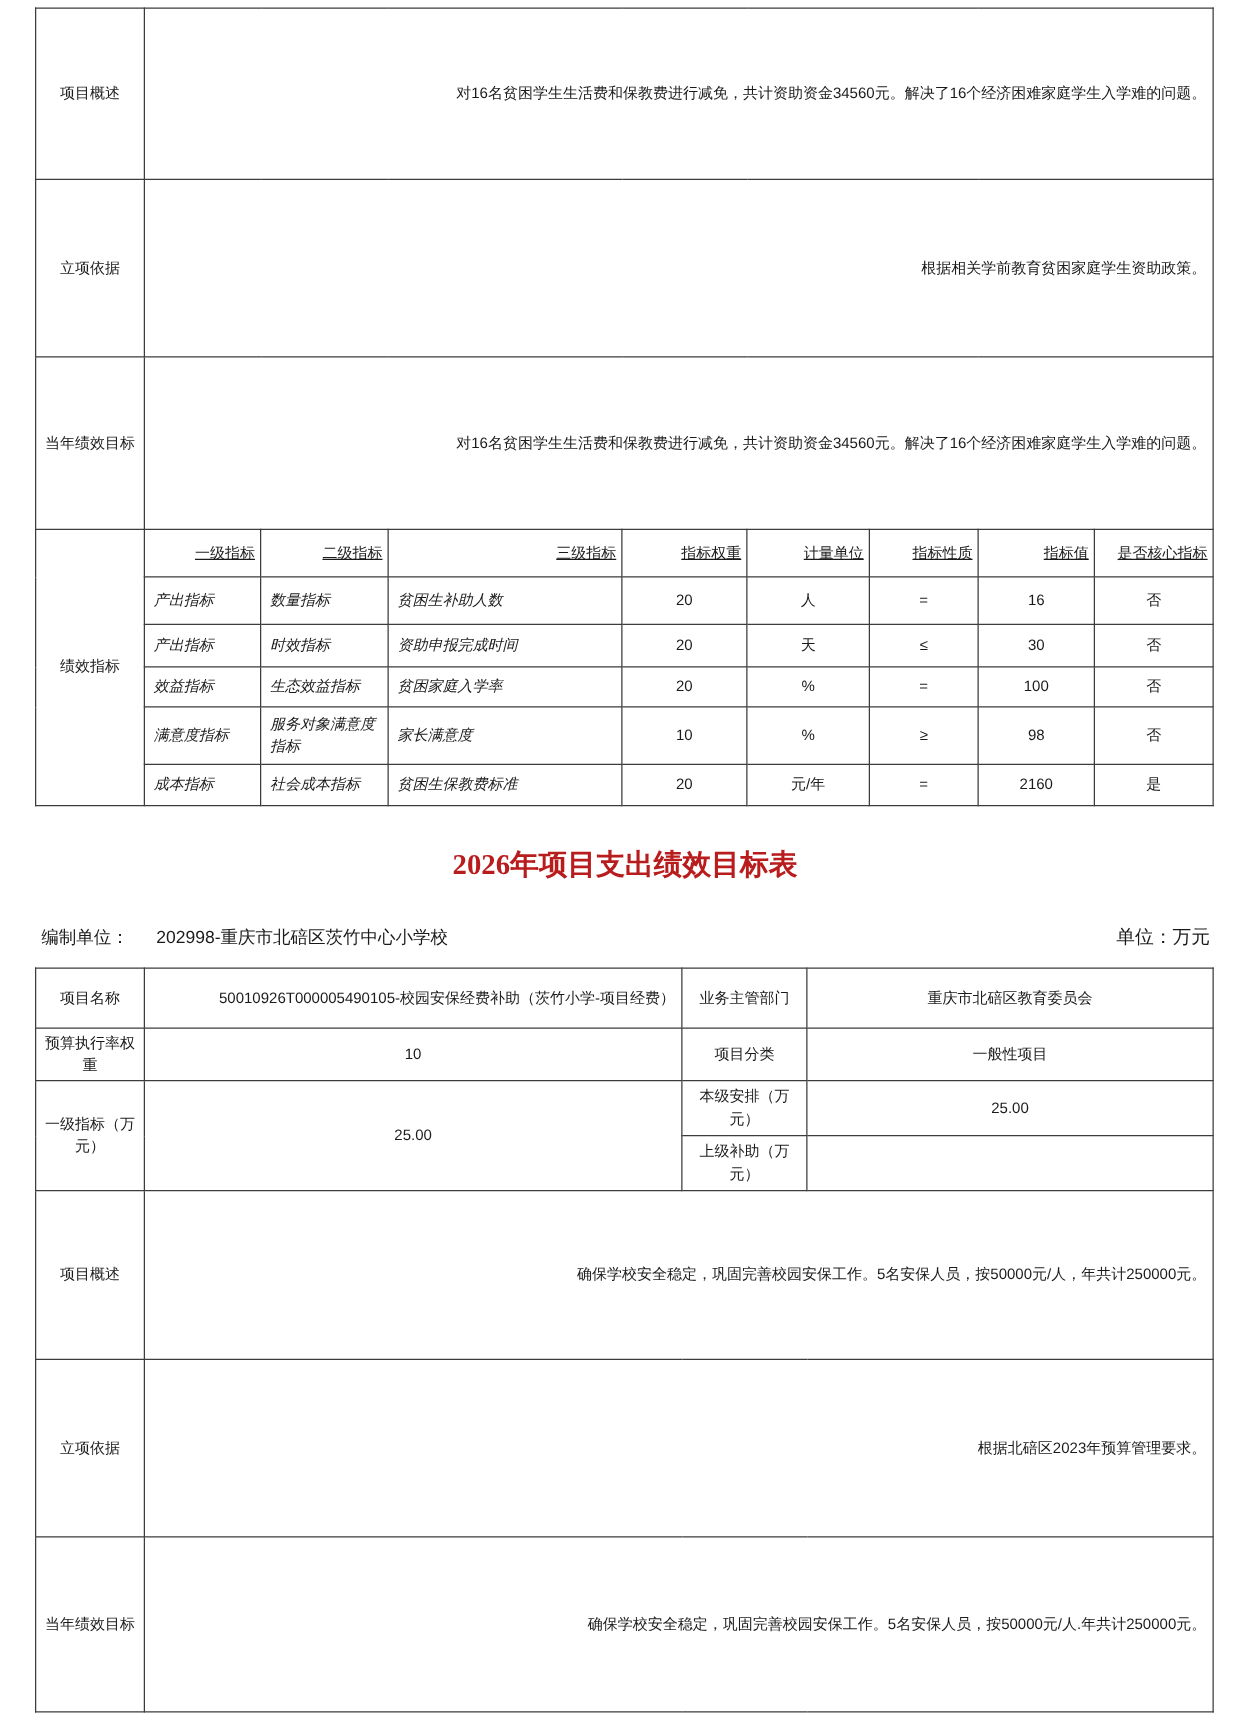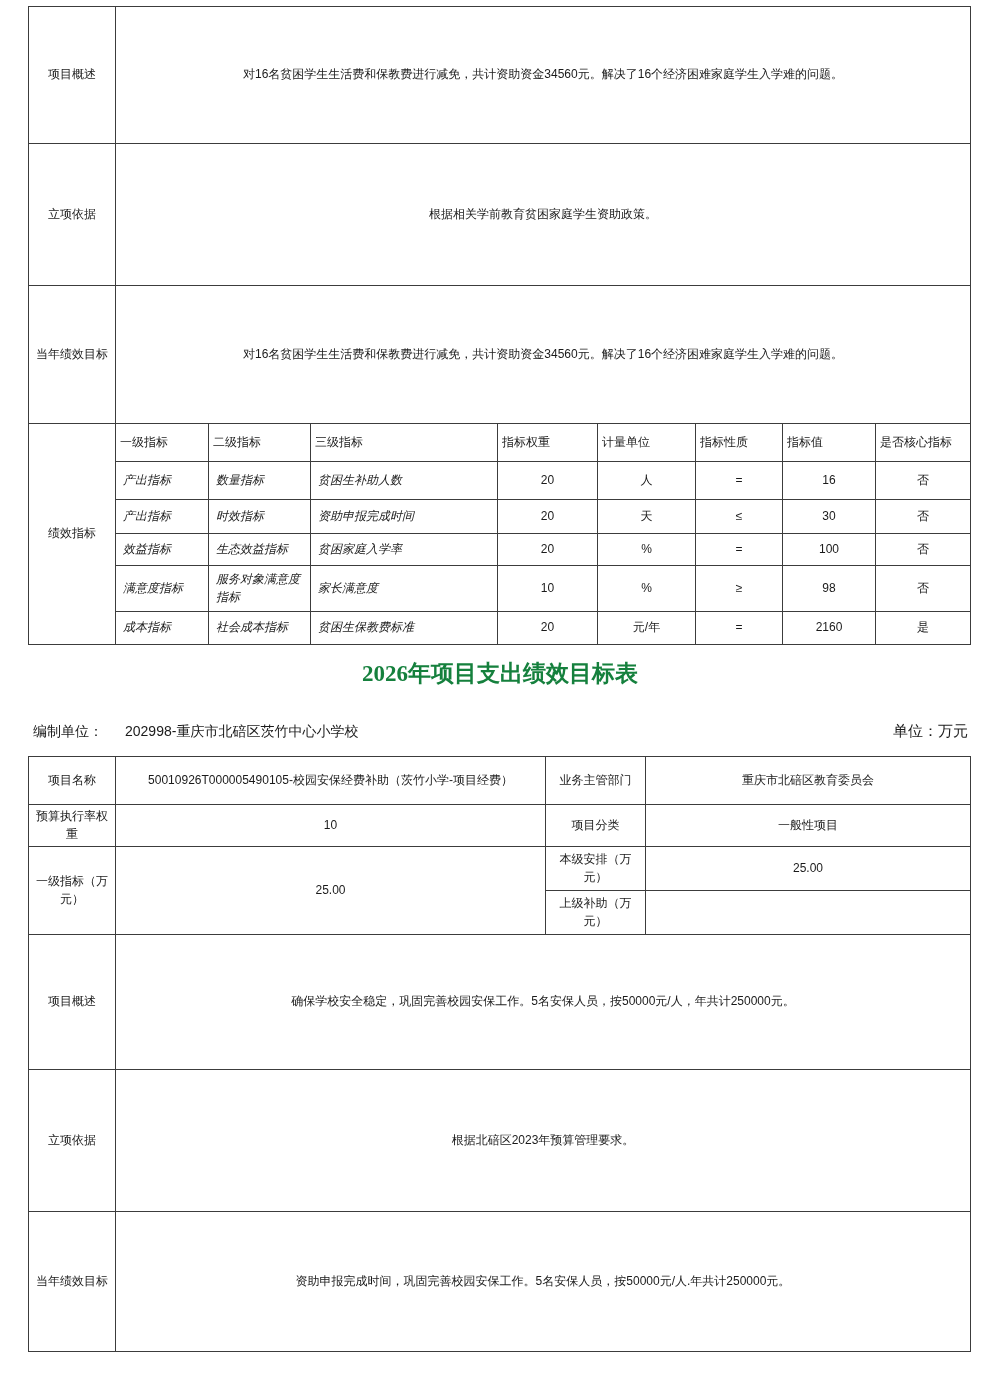--- a/index.html
+++ b/index.html
@@ -34,32 +34,33 @@
     overflow: hidden;
     word-break: break-all;
   }
   
   td.lab {
     text-align: center;
     padding: 2px 6px;
   }
   
   td.con {
-    text-align: center;
+    text-align: right;
     padding: 14px 5px;
   }
   
   td.cen {
     text-align: center;
     padding: 2px 5px;
   }
   
   td.hc {
-    text-align: left;
+    text-align: right;
     padding: 2px 4px;
+    text-decoration: underline;
   }
   
   td.il {
     text-align: left;
     padding: 2px 8px 2px 7px;
     font-style: italic;
   }
   
   td.ic {
     text-align: center;
@@ -70,26 +71,26 @@
   .t1 tr.r-tall2 { height: 142px; }
   .t1 tr.r-tall3 { height: 138px; }
   .t1 tr.r-head  { height: 38px; }
   .t1 tr.r-i1 { height: 38px; }
   .t1 tr.r-i2 { height: 34px; }
   .t1 tr.r-i3 { height: 32px; padding-left: 33px; }
   .t1 tr.r-i4 { height: 46px; }
   .t1 tr.r-i5 { height: 33px; }
 
   .doc-title {
-    margin-top: 13px;
+    margin-top: 31px;
     text-align: center;
     font-family: "Liberation Serif", serif;
     font-weight: 700;
     font-size: 23px;
-    color: #15803d;
+    color: #b91c1c;
   }
   .meta-line {
     margin: 33px 32px 0 33px;
     display: flex;
     justify-content: space-between;
     align-items: baseline;
     font-size: 14px;
   }
   .meta-left { display: flex; align-items: center; }
   .meta-left .val { margin-left: 22px; }
@@ -243,18 +244,18 @@
       <tr class="r-tall1">
         <td class="lab">项目概述</td>
         <td class="con" colspan="3">确保学校安全稳定，巩固完善校园安保工作。5名安保人员，按50000元/人，年共计250000元。</td>
       </tr>
       <tr class="r-tall2">
         <td class="lab">立项依据</td>
         <td class="con" colspan="3">根据北碚区2023年预算管理要求。</td>
       </tr>
       <tr class="r-tall3">
         <td class="lab">当年绩效目标</td>
-        <td class="con" colspan="3">资助申报完成时间，巩固完善校园安保工作。5名安保人员，按50000元/人.年共计250000元。</td>
+        <td class="con" colspan="3">确保学校安全稳定，巩固完善校园安保工作。5名安保人员，按50000元/人.年共计250000元。</td>
       </tr>
     </tbody>
   </table>
 
 </div>
 
 </body></html>

